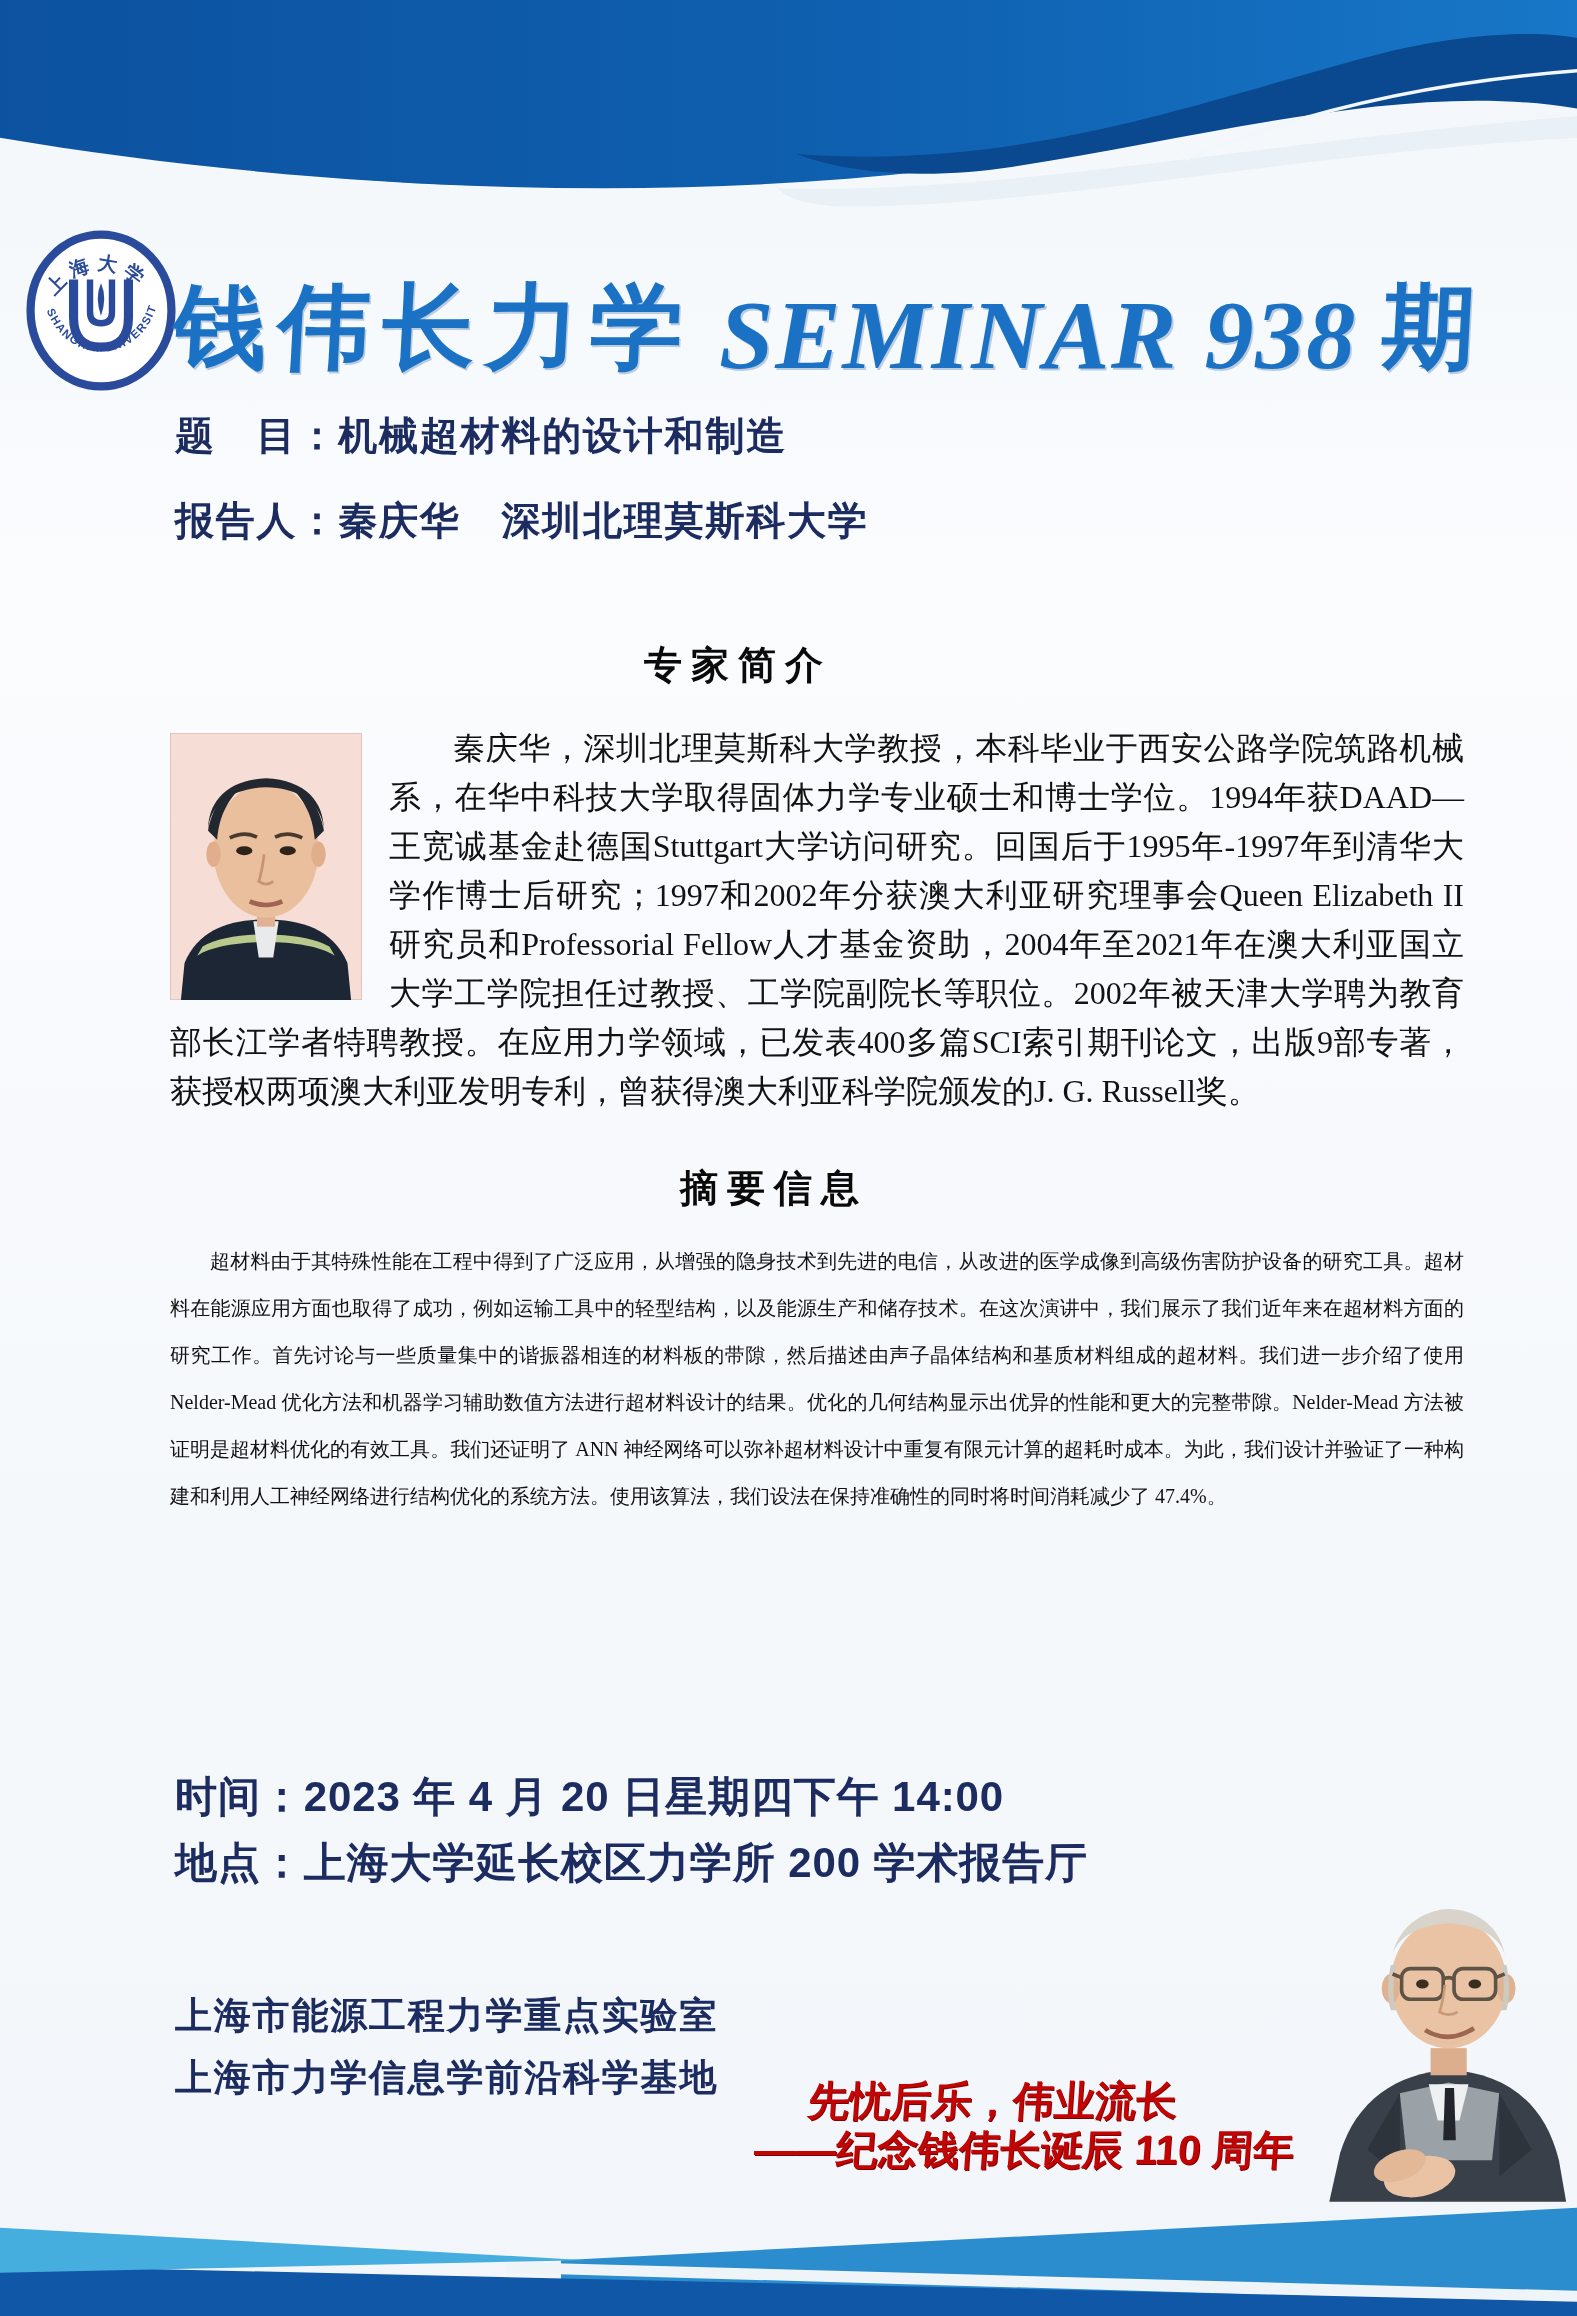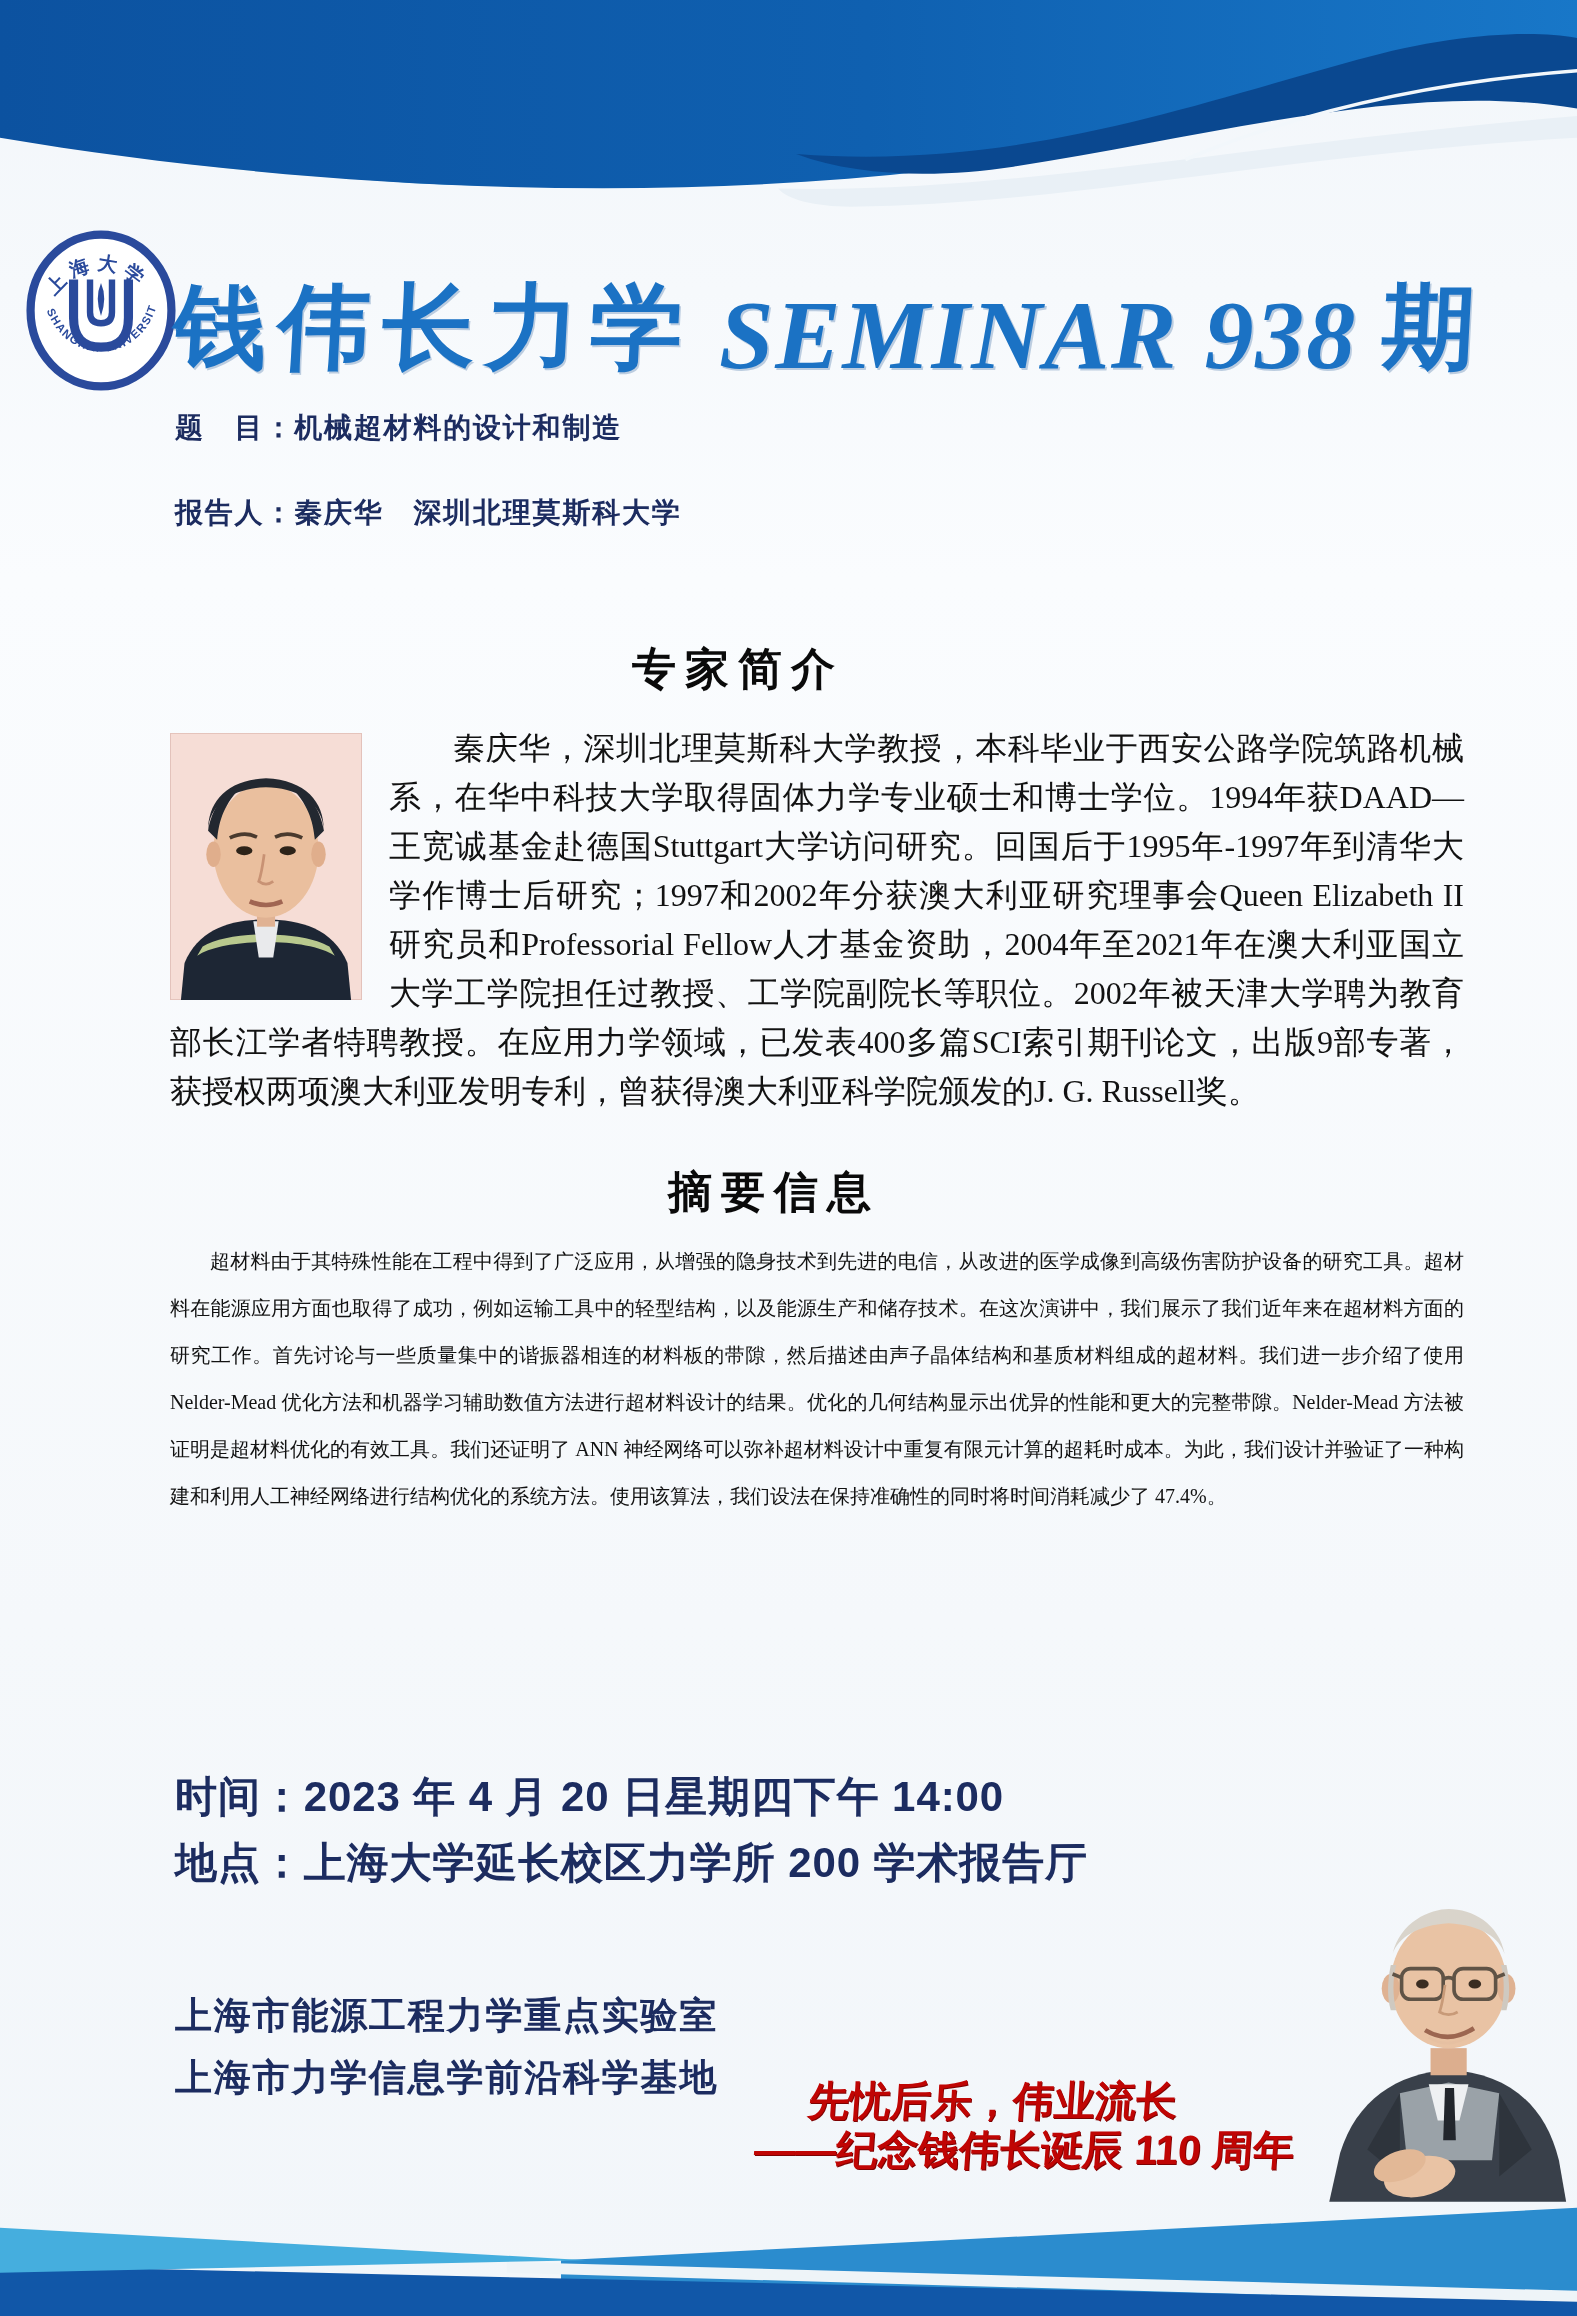--- a/index.html
+++ b/index.html
@@ -34,29 +34,29 @@
   }
   .title .unit{
     font-family:"Liberation Sans","DejaVu Sans",sans-serif;
     font-weight:bold;font-size:93px;
     transform:skewX(-3deg);text-shadow:1.8px 1.8px 0 rgba(13,70,140,.25);
   }
 
   .meta-line{
     position:absolute;left:175px;white-space:nowrap;
     font-family:"Liberation Sans","DejaVu Sans",sans-serif;
-    font-weight:bold;font-size:28px;color:#1c2c60;letter-spacing:1.8px;
+    font-weight:bold;font-size:39px;color:#1c2c60;letter-spacing:1.8px;
   }
   .meta-topic{top:409px;}
   .meta-speaker{top:494px;}
 
   .section-heading{
     position:absolute;left:0;width:1476px;text-align:center;
     font-family:"Liberation Sans","DejaVu Sans",sans-serif;
-    font-weight:bold;font-size:44px;color:#0a0a0a;letter-spacing:9px;
+    font-weight:bold;font-size:38px;color:#0a0a0a;letter-spacing:9px;
   }
   .bio-heading{top:640px;}
   .abstract-heading{top:1163px;padding-left:36px;}
 
   .bio-block{
     position:absolute;left:170px;top:724px;width:1294px;
     font-size:32px;line-height:49px;color:#121212;
     text-align:justify;
   }
   .bio-block p{margin:0;text-indent:2em;}

